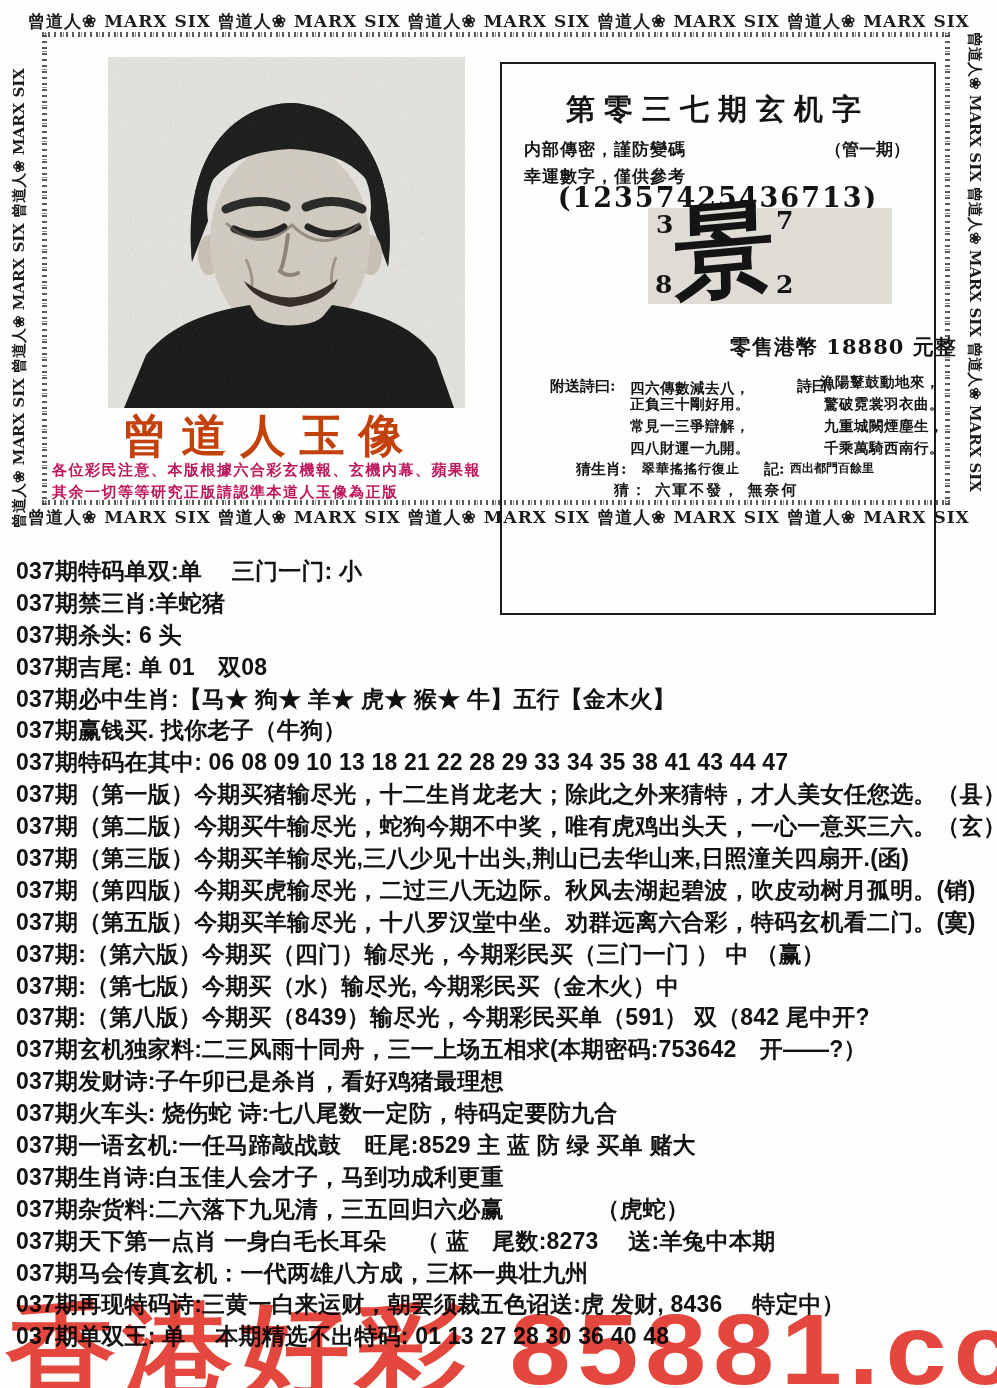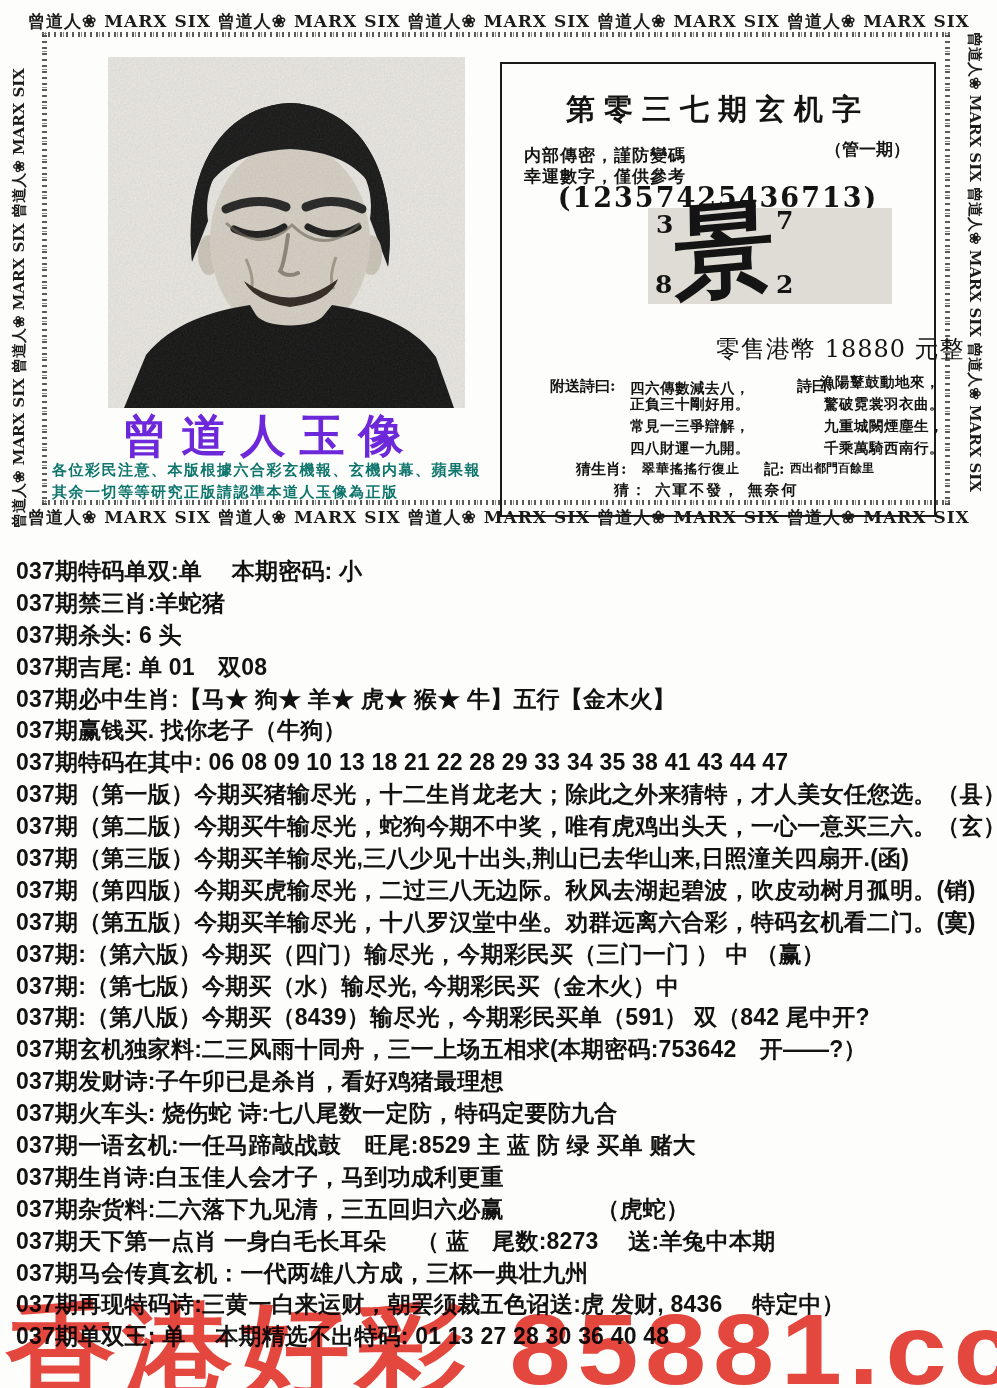--- a/index.html
+++ b/index.html
@@ -29,54 +29,54 @@
   .zz-top{left:42px;top:32px;width:908px;}
   .zz-bottom{left:42px;top:500px;width:908px;}
   .zz-left{left:42px;top:32px;height:473px;}
   .zz-right{left:945px;top:32px;height:473px;}
 
   
   .portrait{position:absolute;left:108px;top:57px;}
   .caption{
     position:absolute;left:60px;top:406px;width:420px;text-align:center;
     font-family:"DejaVu Serif",serif;font-weight:900;font-size:45px;
-    letter-spacing:14px;color:#6d28d9;
+    letter-spacing:14px;color:#c2410c;
   }
   .pnote{
     position:absolute;left:52px;width:440px;
     font-family:"DejaVu Serif",serif;font-weight:700;font-size:15px;
-    letter-spacing:1.5px;color:#0f766e;white-space:nowrap;
+    letter-spacing:1.5px;color:#be185d;white-space:nowrap;
   }
   .pnote.l1{top:461px;}
   .pnote.l2{top:483px;}
 
   
   .mbox{
-    position:absolute;left:500px;top:62px;width:436px;height:455px;
+    position:absolute;left:500px;top:62px;width:436px;height:553px;
     border:2px solid #1b1b1b;box-sizing:border-box;
     font-family:"DejaVu Serif",serif;color:#141414;
   }
   .mbox *{position:absolute;white-space:nowrap;}
   .mb-title{top:26px;left:0;width:100%;text-align:center;
     font-size:29px;font-weight:900;letter-spacing:9px;}
-  .mb-secrecy{top:74px;left:22px;font-size:17px;font-weight:700;letter-spacing:1px;margin-top:6px;}
+  .mb-secrecy{top:74px;left:22px;font-size:17px;font-weight:700;letter-spacing:1px;}
   .mb-scope{top:74px;right:24px;font-size:17px;font-weight:700;}
   .mb-lucky{top:101px;left:22px;font-size:17px;font-weight:700;letter-spacing:1px;}
   .mb-nums{top:118px;left:0;width:100%;text-align:center;
     font-size:27px;font-weight:700;letter-spacing:2px;}
   .mb-charblock{top:144px;left:146px;width:244px;height:96px;background:#dfdcd5;}
   .mb-charblock span{font-weight:700;}
   .cn{font-size:25px;}
   .cn.n3{left:8px;top:2px;}
   .cn.n7{left:128px;top:-2px;}
   .cn.n8{left:7px;top:62px;}
   .cn.n2{left:128px;top:62px;}
   .mb-char{left:26px;top:-10px;font-size:100px;font-weight:900;
     transform:rotate(-5deg) skewX(-4deg);line-height:104px;}
-  .mb-price{top:269px;left:214px;font-size:24px;font-weight:400;letter-spacing:1px;}
+  .mb-price{top:269px;left:228px;font-size:21px;font-weight:700;letter-spacing:1px;}
   .poem-label{font-size:15px;font-weight:700;}
   .poem-line{font-size:14.5px;font-weight:700;letter-spacing:.5px;}
   .gl{top:313px;left:48px;}
   .pl0{top:315px;left:128px;} .pl1{top:331px;left:128px;}
   .pl2{top:353px;left:128px;} .pl3{top:375px;left:128px;}
   .rl{top:313px;left:268px;margin-left:27px;}
   .rp0{top:309px;left:318px;} .rp1{top:331px;left:322px;}
   .rp2{top:353px;left:322px;} .rp3{top:375px;left:322px;}
   .mb-zl{top:396px;left:74px;font-size:15px;font-weight:700;}
   .mb-zt{top:396px;left:140px;font-size:13px;font-weight:700;letter-spacing:1px;}
@@ -173,21 +173,21 @@
     <div class="poem-line rp2">九重城闕煙塵生，</div>
     <div class="poem-line rp3">千乘萬騎西南行。</div>
     <div class="mb-zl">猜生肖:</div>
     <div class="mb-zt">翠華搖搖行復止</div>
     <div class="mb-nl">記:</div>
     <div class="mb-nt">西出都門百餘里</div>
     <div class="mb-g2">猜： 六軍不發， 無奈何</div>
   </div>
 
   <div class="tips">
-    <div class="tip">037期特码单双:单　 本期密码: 小</div>
+    <div class="tip">037期特码单双:单　 三门一门: 小</div>
     <div class="tip">037期禁三肖:羊蛇猪</div>
     <div class="tip">037期杀头: 6 头</div>
     <div class="tip">037期吉尾: 单 01　双08</div>
     <div class="tip">037期必中生肖:【马★ 狗★ 羊★ 虎★ 猴★ 牛】五行【金木火】</div>
     <div class="tip">037期赢钱买. 找你老子（牛狗）</div>
     <div class="tip">037期特码在其中: 06 08 09 10 13 18 21 22 28 29 33 34 35 38 41 43 44 47</div>
     <div class="tip">037期（第一版）今期买猪输尽光，十二生肖龙老大；除此之外来猜特，才人美女任您选。（县）</div>
     <div class="tip">037期（第二版）今期买牛输尽光，蛇狗今期不中奖，唯有虎鸡出头天，一心一意买三六。（玄）</div>
     <div class="tip">037期（第三版）今期买羊输尽光,三八少见十出头,荆山已去华山来,日照潼关四扇开.(函)</div>
     <div class="tip">037期（第四版）今期买虎输尽光，二过三八无边际。秋风去湖起碧波，吹皮动树月孤明。(销)</div>

